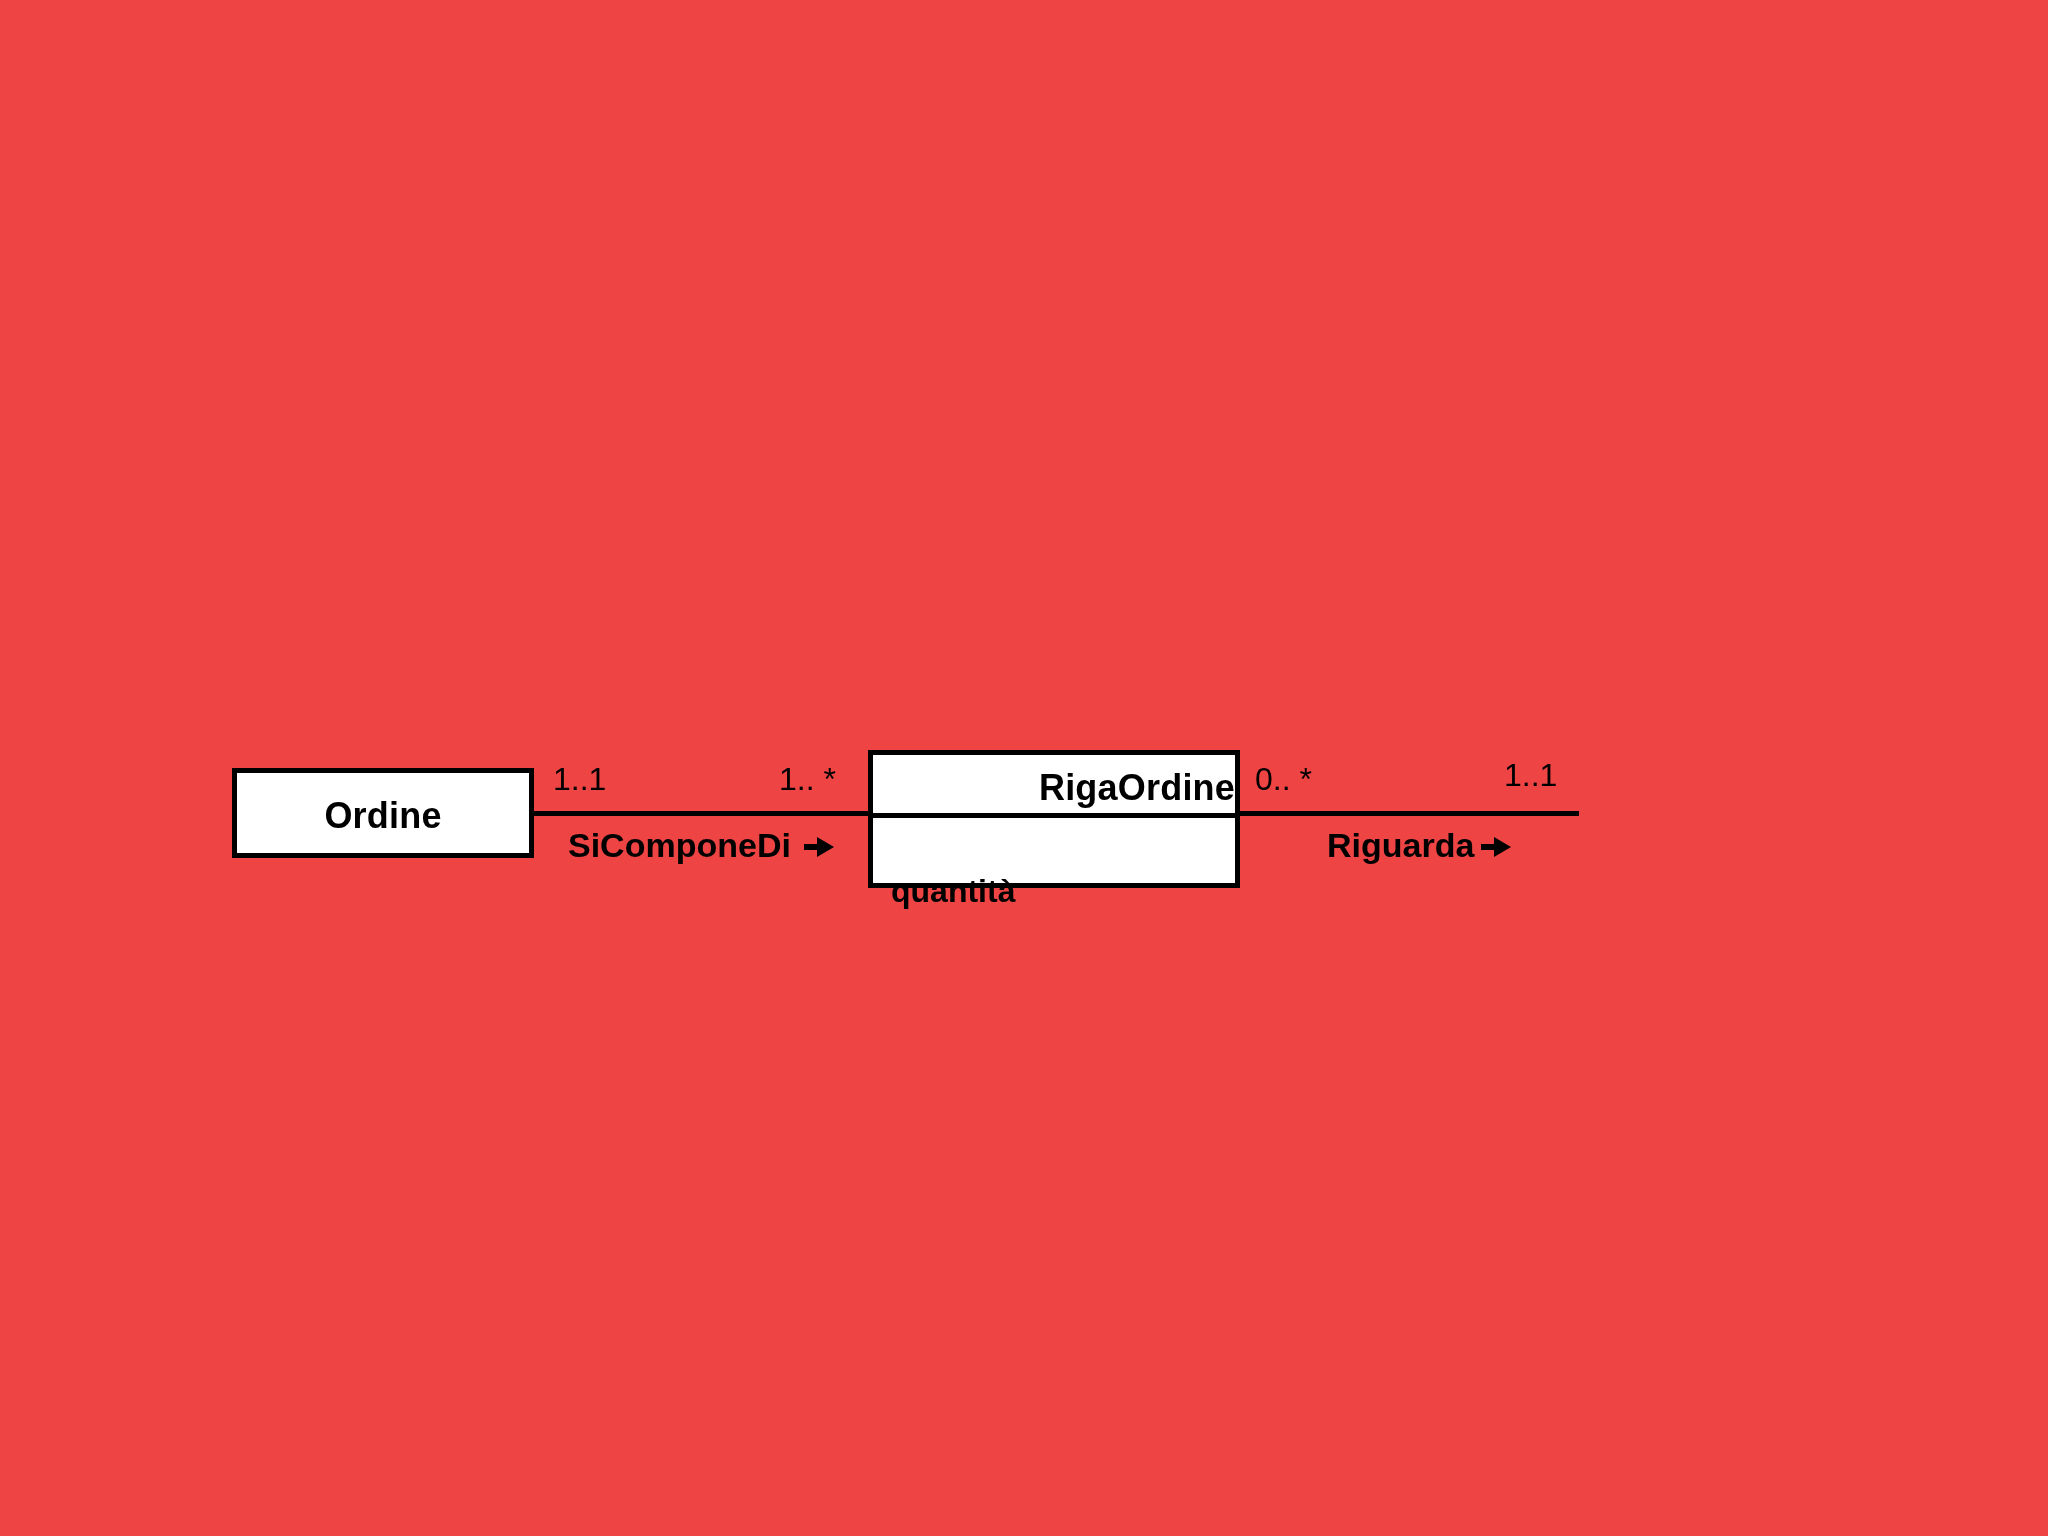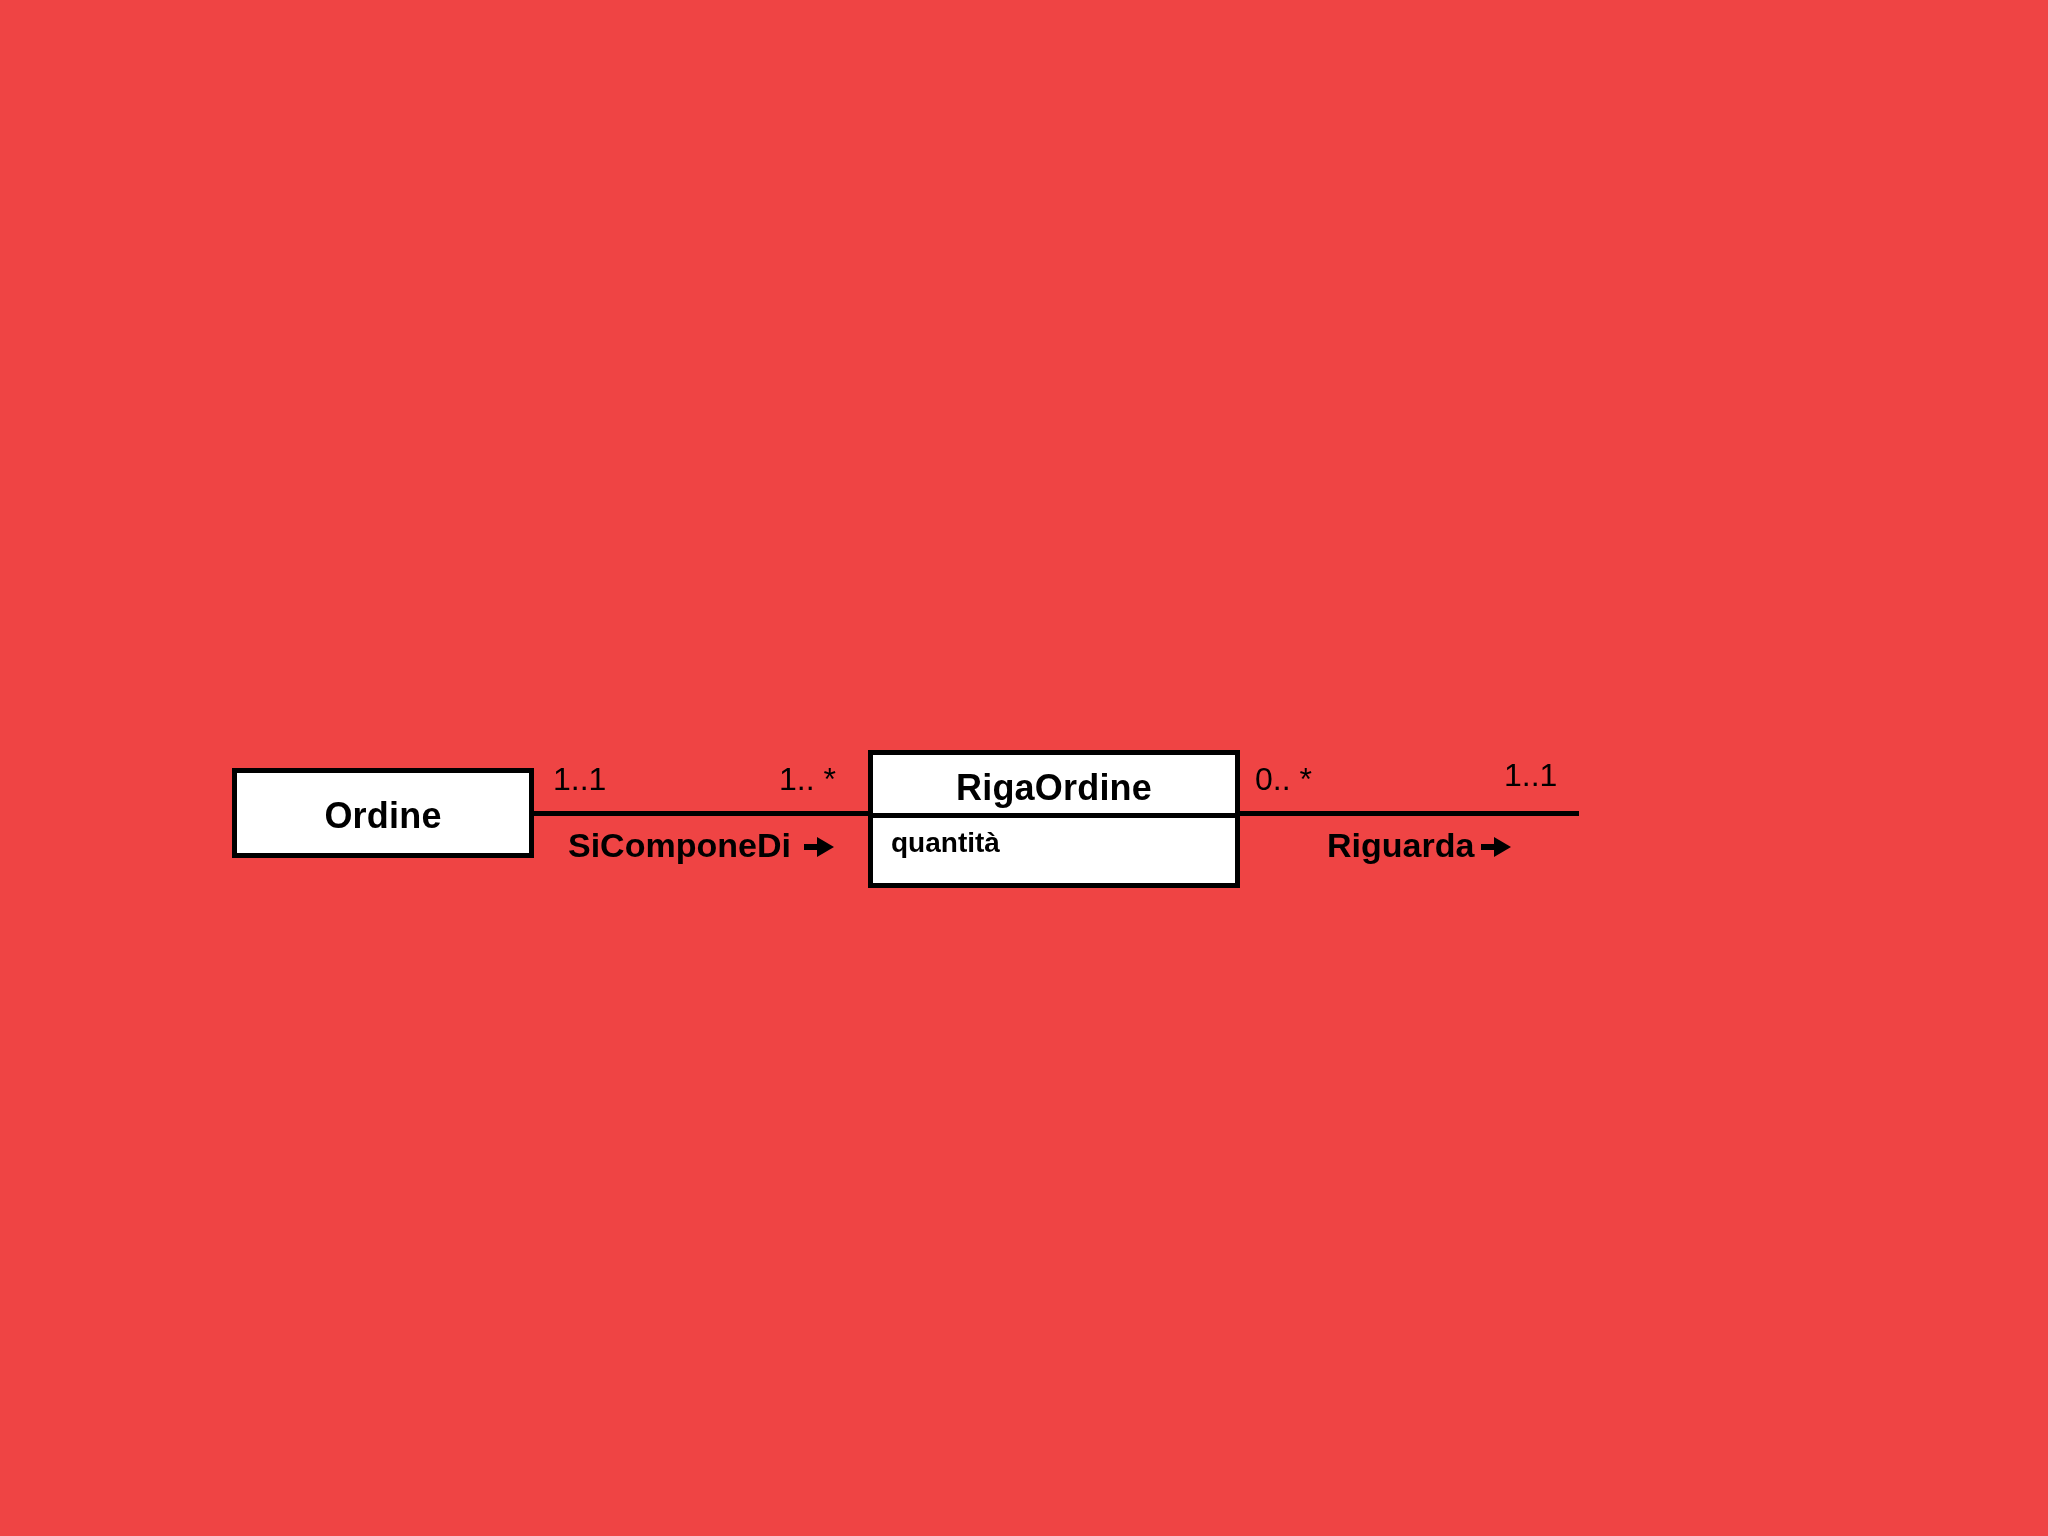--- a/index.html
+++ b/index.html
@@ -41,23 +41,24 @@
   .compartment-divider {
     position: absolute;
     left: 0;
     right: 0;
     height: 5px;
     background: #000000;
   }
   .attribute {
     position: absolute;
     font-weight: bold;
-    font-size: 28px;
-    white-space: nowrap;
-    color: #000000;
+    font-size: 32px;
+    white-space: nowrap;
+    color: #000000;
+    margin-top: 46px;
   }
 
   
   #box-ordine {
     left: 232px;
     top: 768px;
     width: 302px;
     height: 90px;
   }
   #box-ordine .class-name {
@@ -70,20 +71,21 @@
   #box-rigaordine {
     left: 868px;
     top: 750px;
     width: 372px;
     height: 138px;
   }
   #box-rigaordine .class-name {
     position: absolute;
     left: 0; right: 0;
     top: 12px;
+    text-align: right;
   }
   #box-rigaordine .compartment-divider {
     top: 58px;
   }
   #box-rigaordine .attribute {
     left: 18px;
     top: 72px;
   }
 
   

